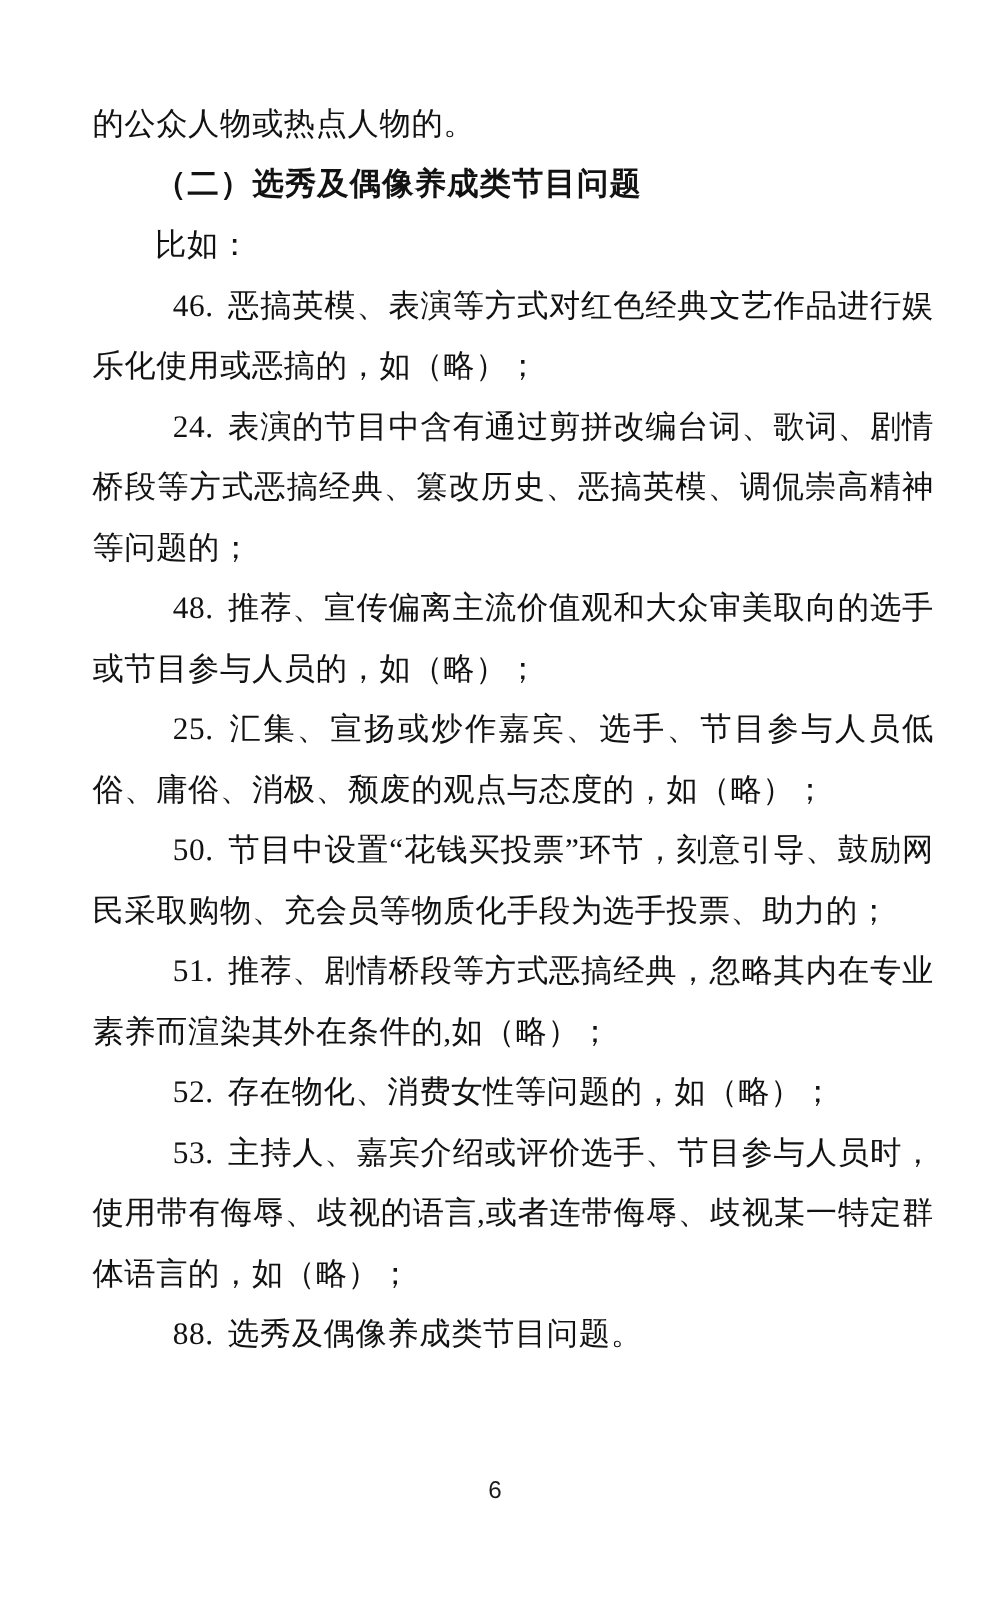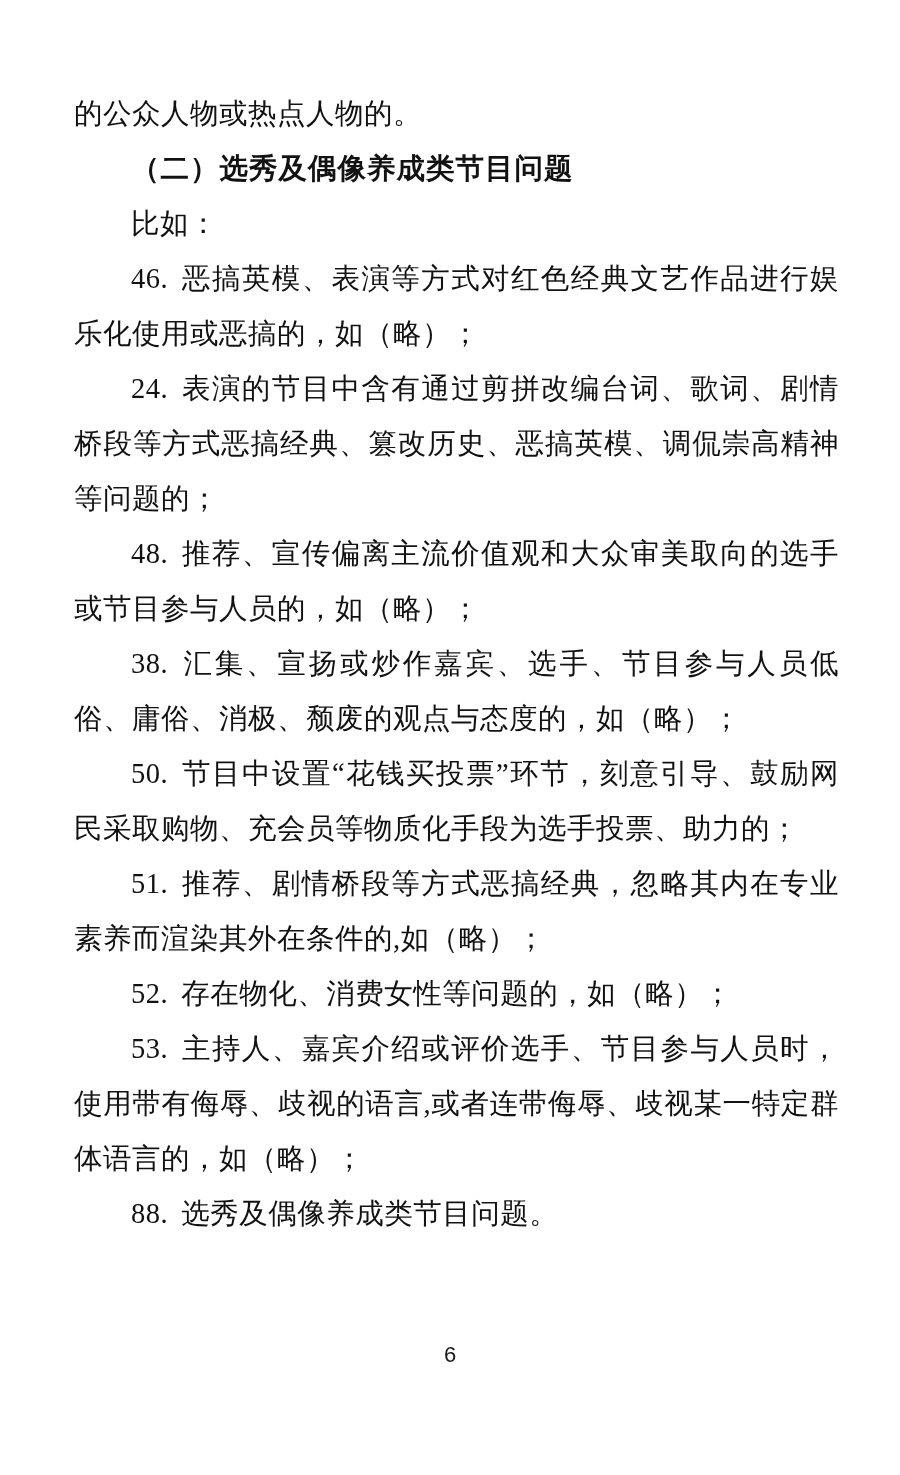--- a/index.html
+++ b/index.html
@@ -12,40 +12,41 @@
     width: 900px;
     height: 1475px;
     background: #ffffff;
     overflow: hidden;
     font-family: "Liberation Serif", "DejaVu Serif", serif;
     color: #121212;
   }
   .content {
     position: absolute;
     top: 86px;
-    left: 74px;
+    left: 84px;
     width: 765px;
   }
   .para {
     margin: 0;
     font-size: 28.5px;
     line-height: 55px;
     text-align: justify;
     letter-spacing: 0.5px;
   }
   .indent {
     text-indent: 57px;
   }
   .heading {
     font-weight: 700;
-    font-family: Liberation Sans, sans-serif;
+    font-family: Liberation Mono, monospace;
     letter-spacing: 1px;
   }
   .item-num {
     margin-right: 13px;
+    margin-left: 16px;
   }
   .page-number {
     position: absolute;
     top: 1340px;
     left: 0;
     width: 100%;
     text-align: center;
     font-size: 22px;
     line-height: 30px;
     font-family: "Liberation Sans", "DejaVu Sans", sans-serif;
@@ -70,21 +71,21 @@
 
     <p class="para indent">
       <span class="item-num">24.</span><span>表演的节目中含有通过剪拼改编台词、歌词、剧情桥段等方式恶搞经典、篡改历史、恶搞英模、调侃崇高精神等问题的；</span>
     </p>
 
     <p class="para indent">
       <span class="item-num">48.</span><span>推荐、宣传偏离主流价值观和大众审美取向的选手或节目参与人员的，如（略）；</span>
     </p>
 
     <p class="para indent">
-      <span class="item-num">38.</span><span>汇集、宣扬或炒作嘉宾、选手、节目参与人员低俗、庸俗、消极、颓废的观点与态度的，如（略）；</span>
+      <span class="item-num">25.</span><span>汇集、宣扬或炒作嘉宾、选手、节目参与人员低俗、庸俗、消极、颓废的观点与态度的，如（略）；</span>
     </p>
 
     <p class="para indent">
       <span class="item-num">50.</span><span>节目中设置“花钱买投票”环节，刻意引导、鼓励网民采取购物、充会员等物质化手段为选手投票、助力的；</span>
     </p>
 
     <p class="para indent">
       <span class="item-num">51.</span><span>推荐、剧情桥段等方式恶搞经典，忽略其内在专业素养而渲染其外在条件的,如（略）；</span>
     </p>
 

